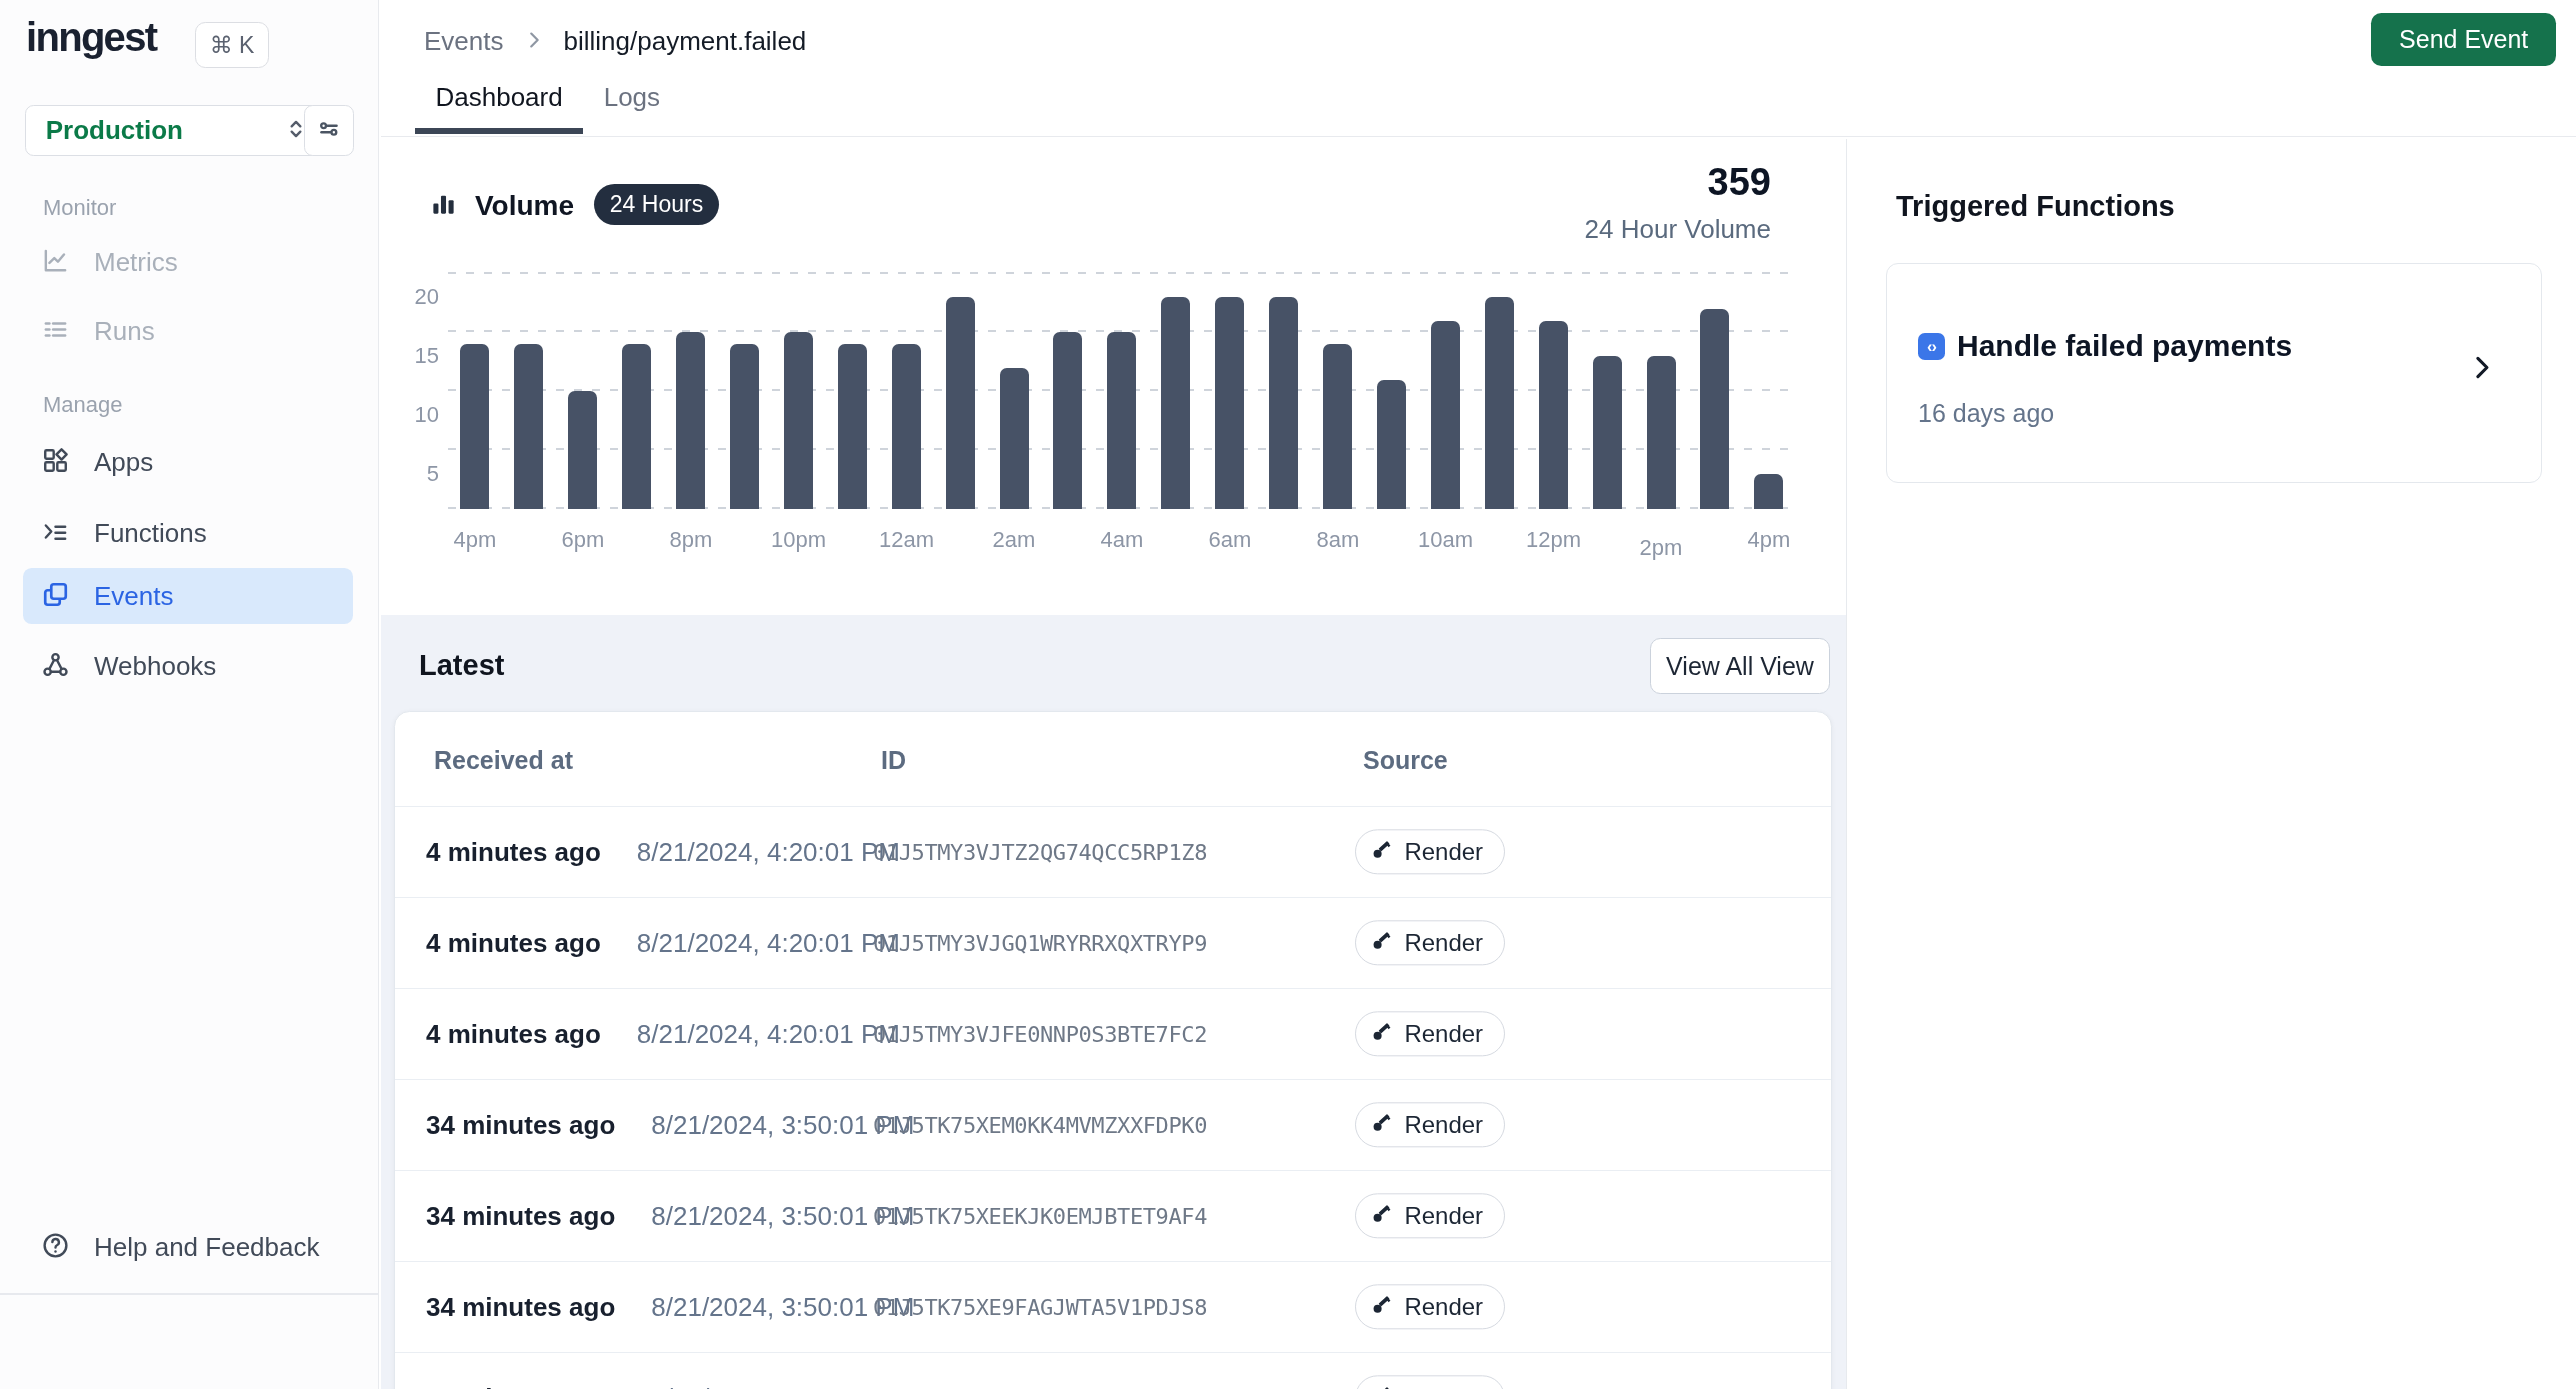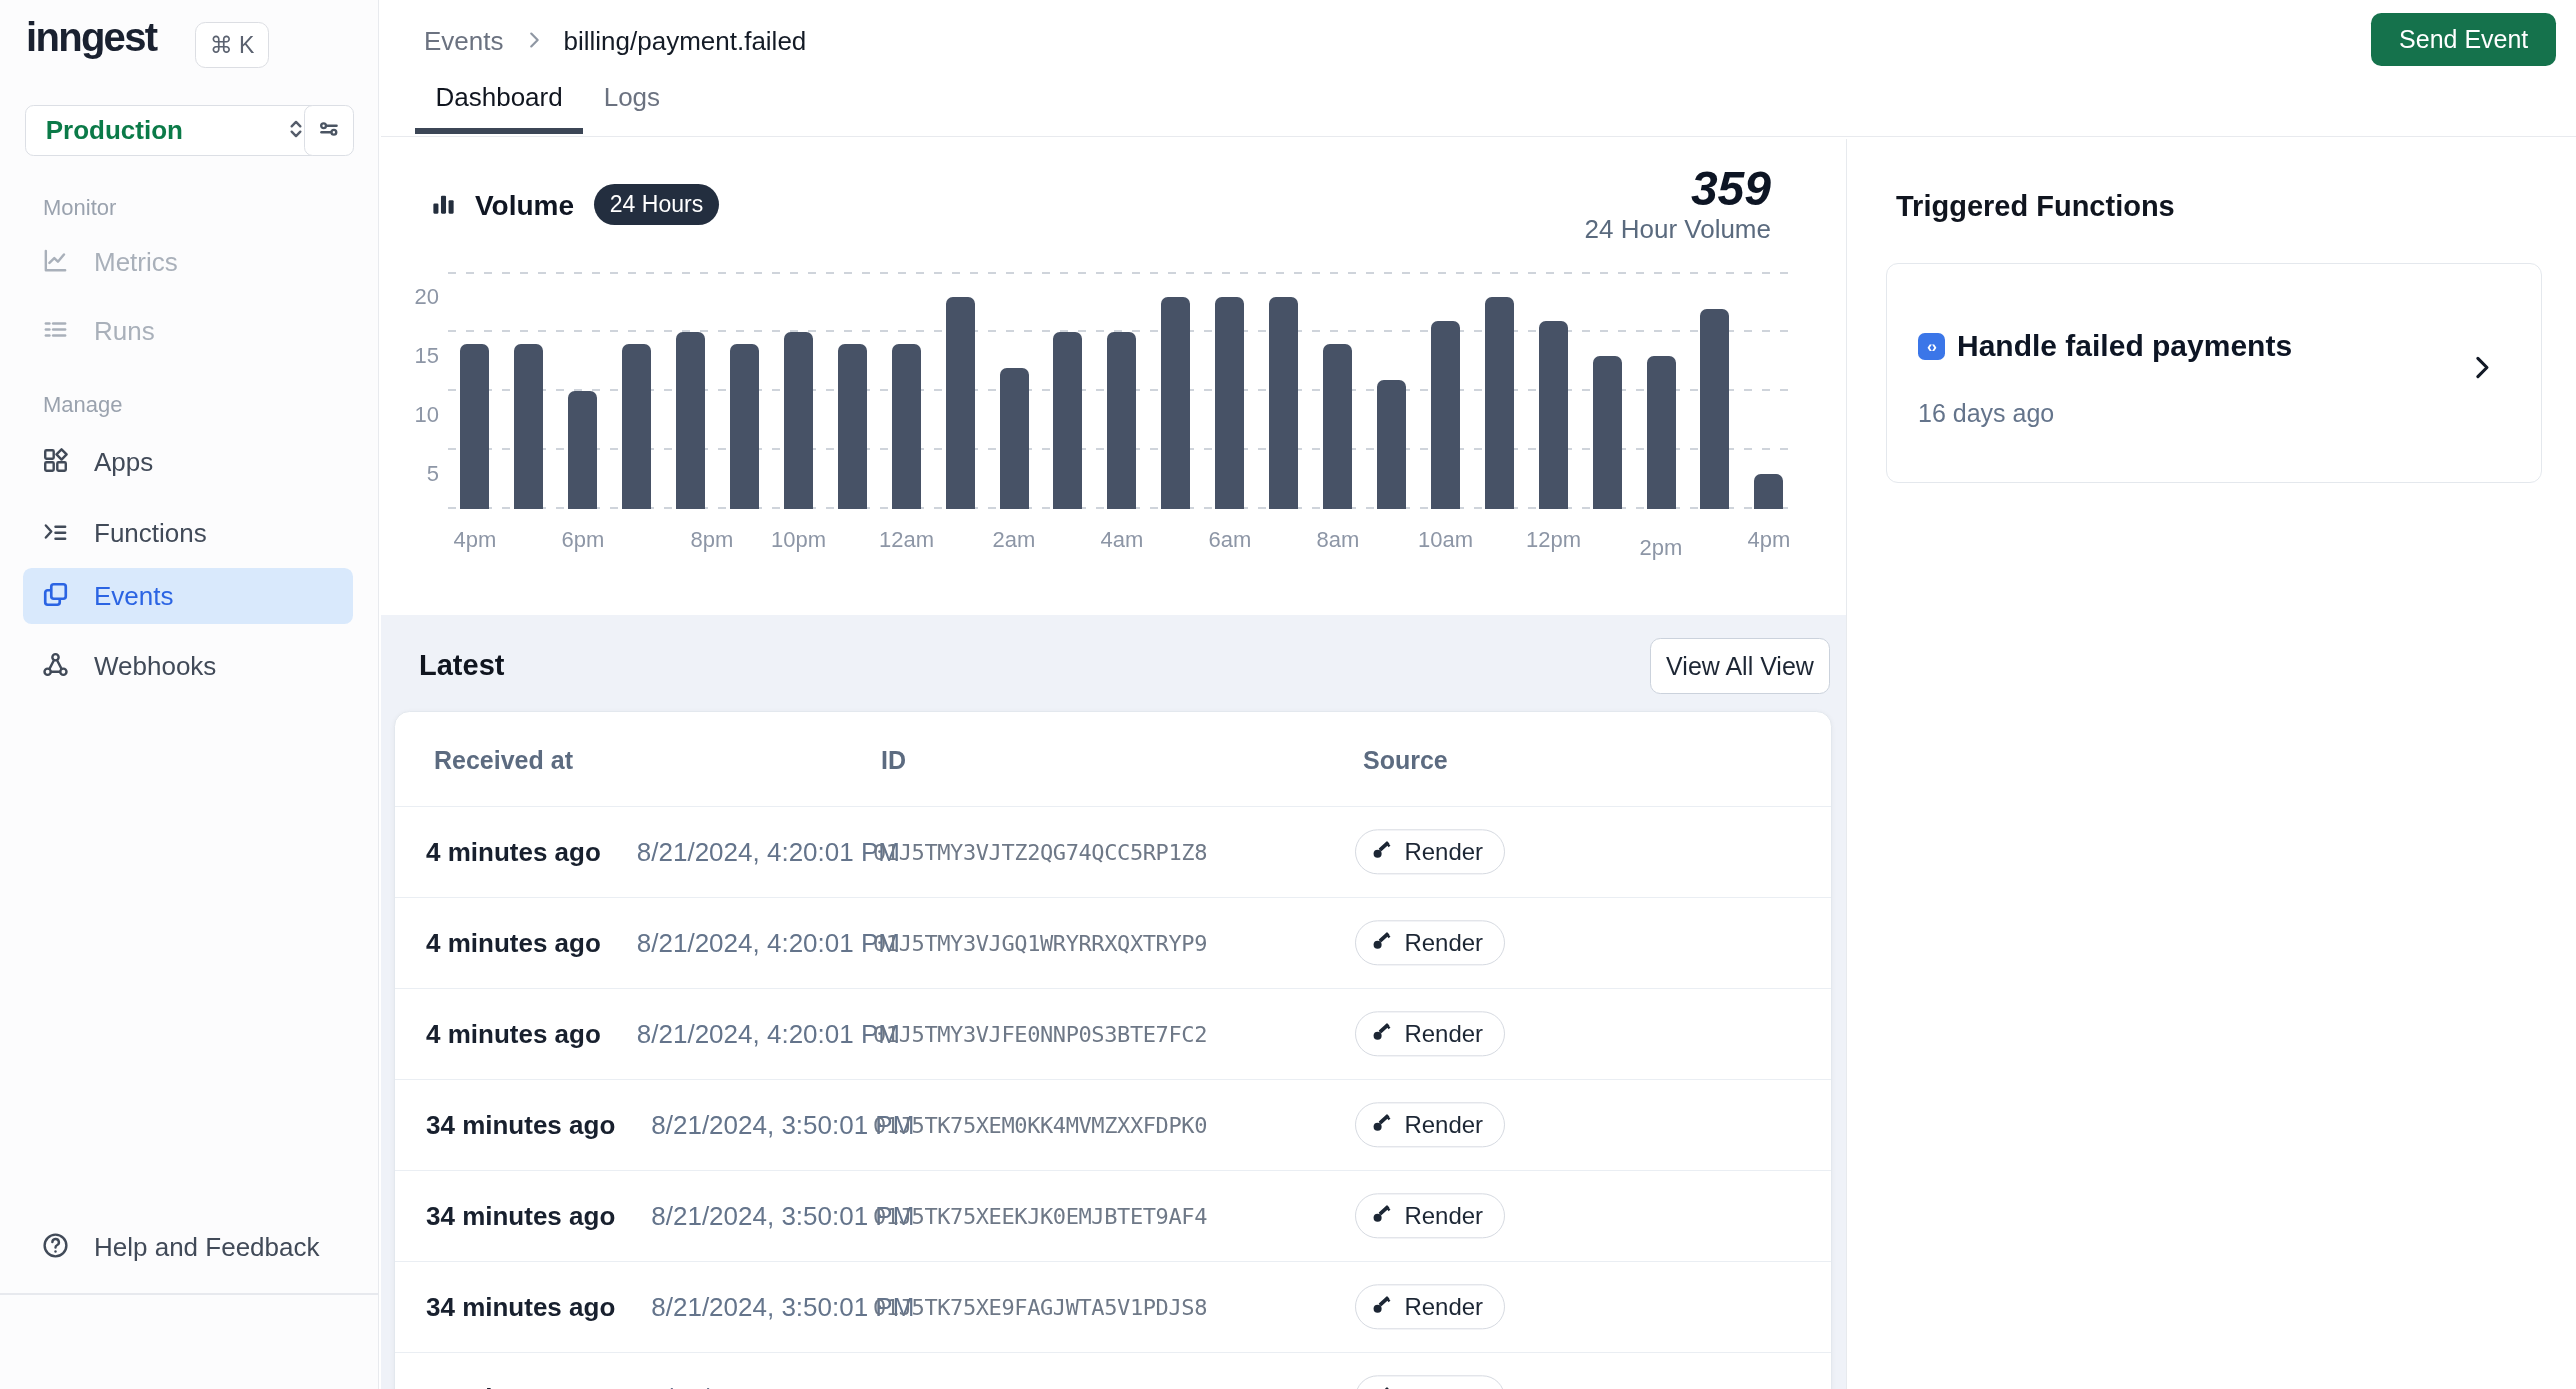--- a/index.html
+++ b/index.html
@@ -36,21 +36,21 @@
   .tabs { position:absolute; left:34px; top:82px; display:flex; }
   .tab { position:relative; font-size:26px; padding:0 20.5px 19px 20.5px; color:#6b7280; cursor:pointer; }
   .tab.active { color:#10151f; font-weight:500; }
   .tab.active .tab-underline { position:absolute; left:0; right:0; bottom:-1.7px; height:6px; background:#3c4656; }
 
   
   .chart-section { position:absolute; left:381px; top:139px; width:1465px; height:477px; background:#fff; }
   .vol-head-icon { position:absolute; left:430px; top:190px; color:#242e3d; }
   .vol-title { position:absolute; left:475px; top:190px; font-size:28px; font-weight:700; color:#101623; }
   .range-pill { position:absolute; left:594px; top:184px; width:125px; height:41px; border-radius:20.5px; background:#232e3f; color:#fff; font-size:23px; display:flex; align-items:center; justify-content:center; cursor:pointer; }
-  .vol-total { position:absolute; left:1429px; top:161px; width:342px; text-align:right; font-size:48px; font-weight:700; color:#0d1524;font-style:italic; }
+  .vol-total { position:absolute; left:1429px; top:161px; width:342px; text-align:right; font-size:38px; font-weight:700; color:#0d1524; }
   .vol-total-cap { position:absolute; left:1429px; top:214px; width:342px; text-align:right; font-size:26px; color:#5a6a7e; }
 
   .chart-wrap { position:absolute; left:389px; top:274px; width:1421px; height:282px; }
   .plot { position:absolute; left:59px; top:0; width:1348px; height:235px; }
   .gridline { position:absolute; left:0; width:100%; height:1.7px; background-image:repeating-linear-gradient(to right,#cfd4db 0 7.7px,transparent 7.7px 18px); }
   .ylab { position:absolute; left:0; width:50px; text-align:right; font-size:22px; color:#8d96a6; }
   .xlab { position:absolute; top:253px; text-align:center; font-size:22px; color:#8d96a6; }
   .bar { position:absolute; bottom:0; width:29px; background:#475266; border-radius:6.8px 6.8px 0 0; }
 
   
@@ -217,21 +217,21 @@
         <div class="gridline" style="bottom: 118px;"></div>
         <div class="gridline" style="bottom: 177px;"></div>
         <div class="gridline" style="bottom: 235px;"></div>
         <div class="bar" title="4pm: 14" style="left: 12.4px; height: 165px; background: rgb(71, 82, 102);"></div>
         <div class="xlab" style="left: 0px; width: 54px;">4pm</div>
         <div class="bar" title="5pm: 14" style="left: 66px; height: 165px; background: rgb(71, 82, 102);"></div>
         <div class="bar" title="6pm: 10" style="left: 120px; height: 118px; background: rgb(71, 82, 102);"></div>
         <div class="xlab" style="left: 108px; width: 54px;">6pm</div>
         <div class="bar" title="7pm: 14" style="left: 174px; height: 165px; background: rgb(71, 82, 102);"></div>
         <div class="bar" title="8pm: 15" style="left: 228px; height: 177px; background: rgb(71, 82, 102);"></div>
-        <div class="xlab" style="left: 216px; width: 54px; margin-left: 21px;">8pm</div>
+        <div class="xlab" style="left: 216px; width: 54px;">8pm</div>
         <div class="bar" title="9pm: 14" style="left: 282px; height: 165px; background: rgb(71, 82, 102);"></div>
         <div class="bar" title="10pm: 15" style="left: 336px; height: 177px; background: rgb(71, 82, 102);"></div>
         <div class="xlab" style="left: 323px; width: 54px;">10pm</div>
         <div class="bar" title="11pm: 14" style="left: 390px; height: 165px; background: rgb(71, 82, 102);"></div>
         <div class="bar" title="12am: 14" style="left: 444px; height: 165px; background: rgb(71, 82, 102);"></div>
         <div class="xlab" style="left: 431px; width: 54px;">12am</div>
         <div class="bar" title="1am: 18" style="left: 498px; height: 212px; background: rgb(71, 82, 102);"></div>
         <div class="bar" title="2am: 12" style="left: 552px; height: 141px; background: rgb(71, 82, 102);"></div>
         <div class="xlab" style="left: 539px; width: 54px;">2am</div>
         <div class="bar" title="3am: 15" style="left: 605px; height: 177px; background: rgb(71, 82, 102);"></div>

